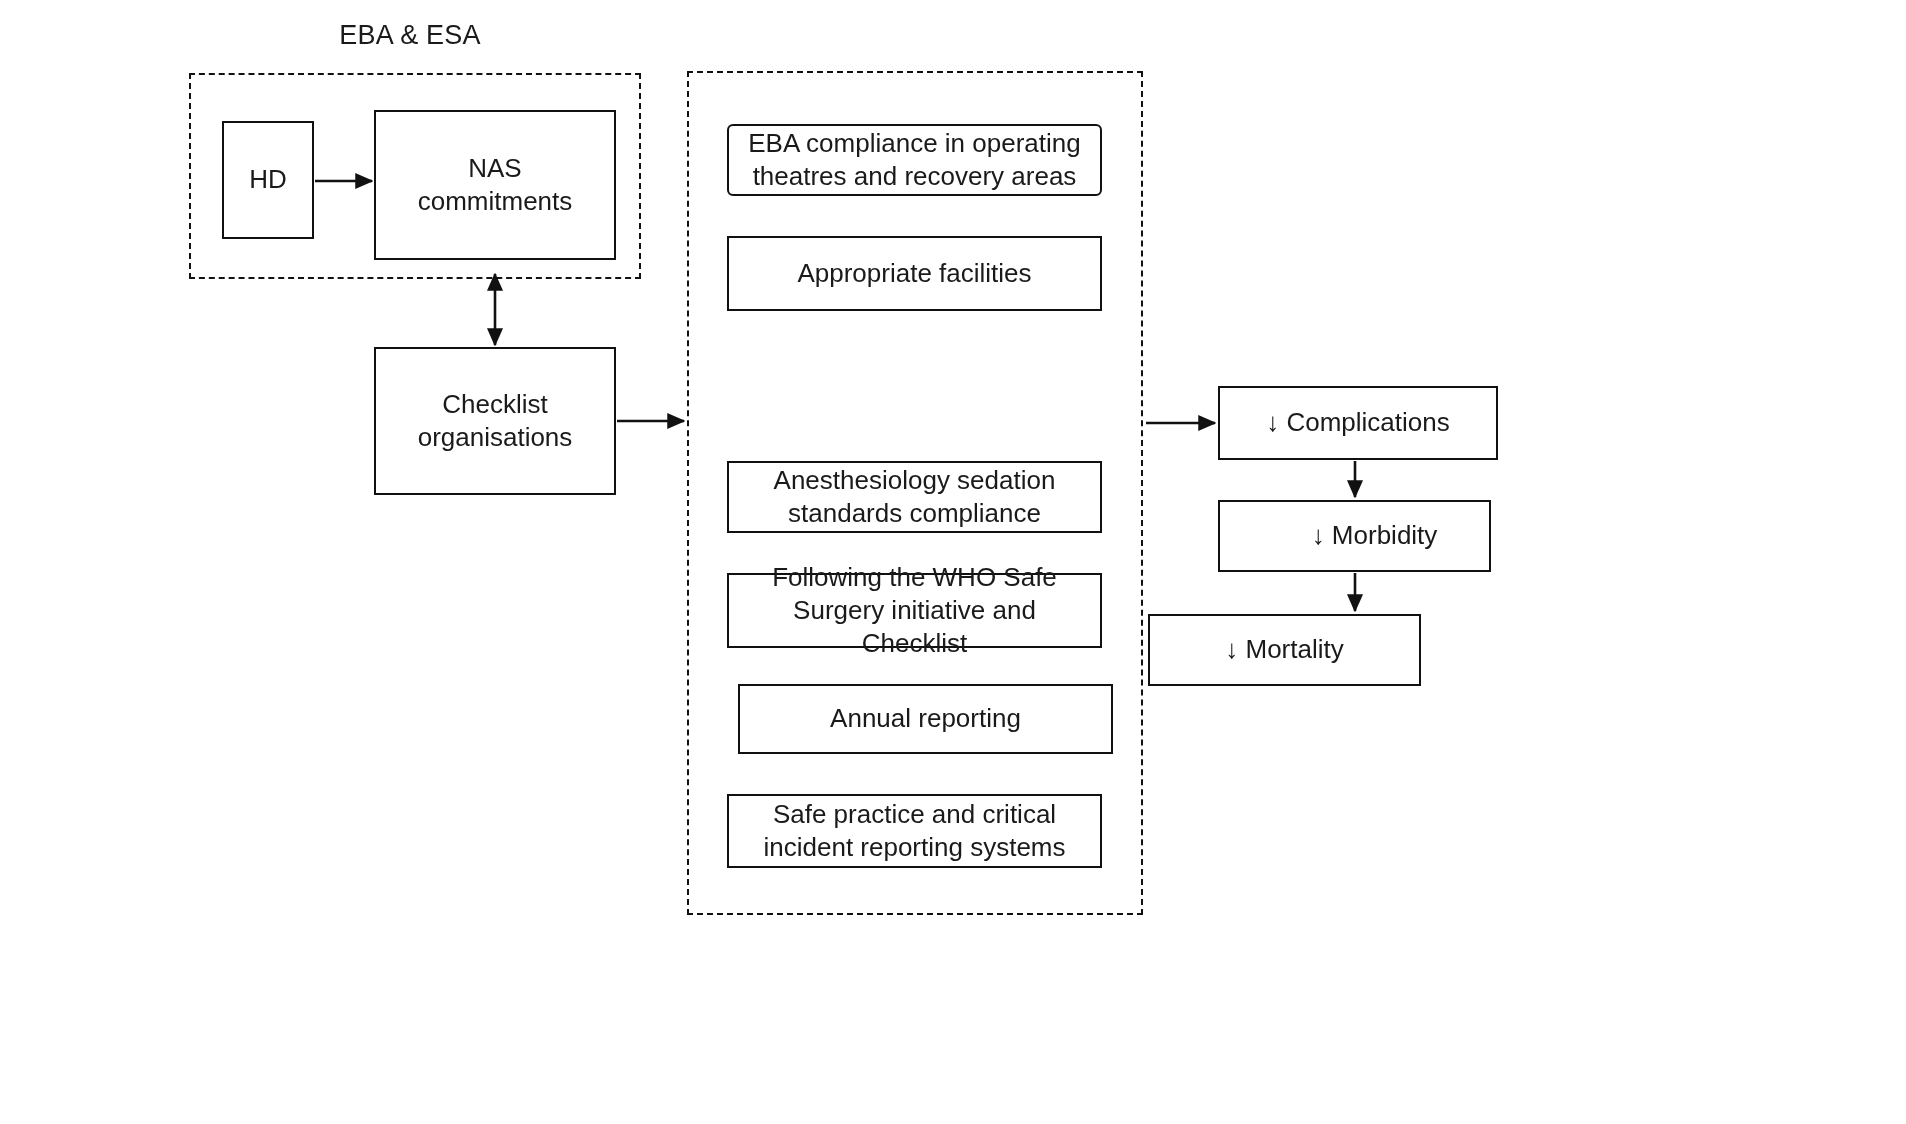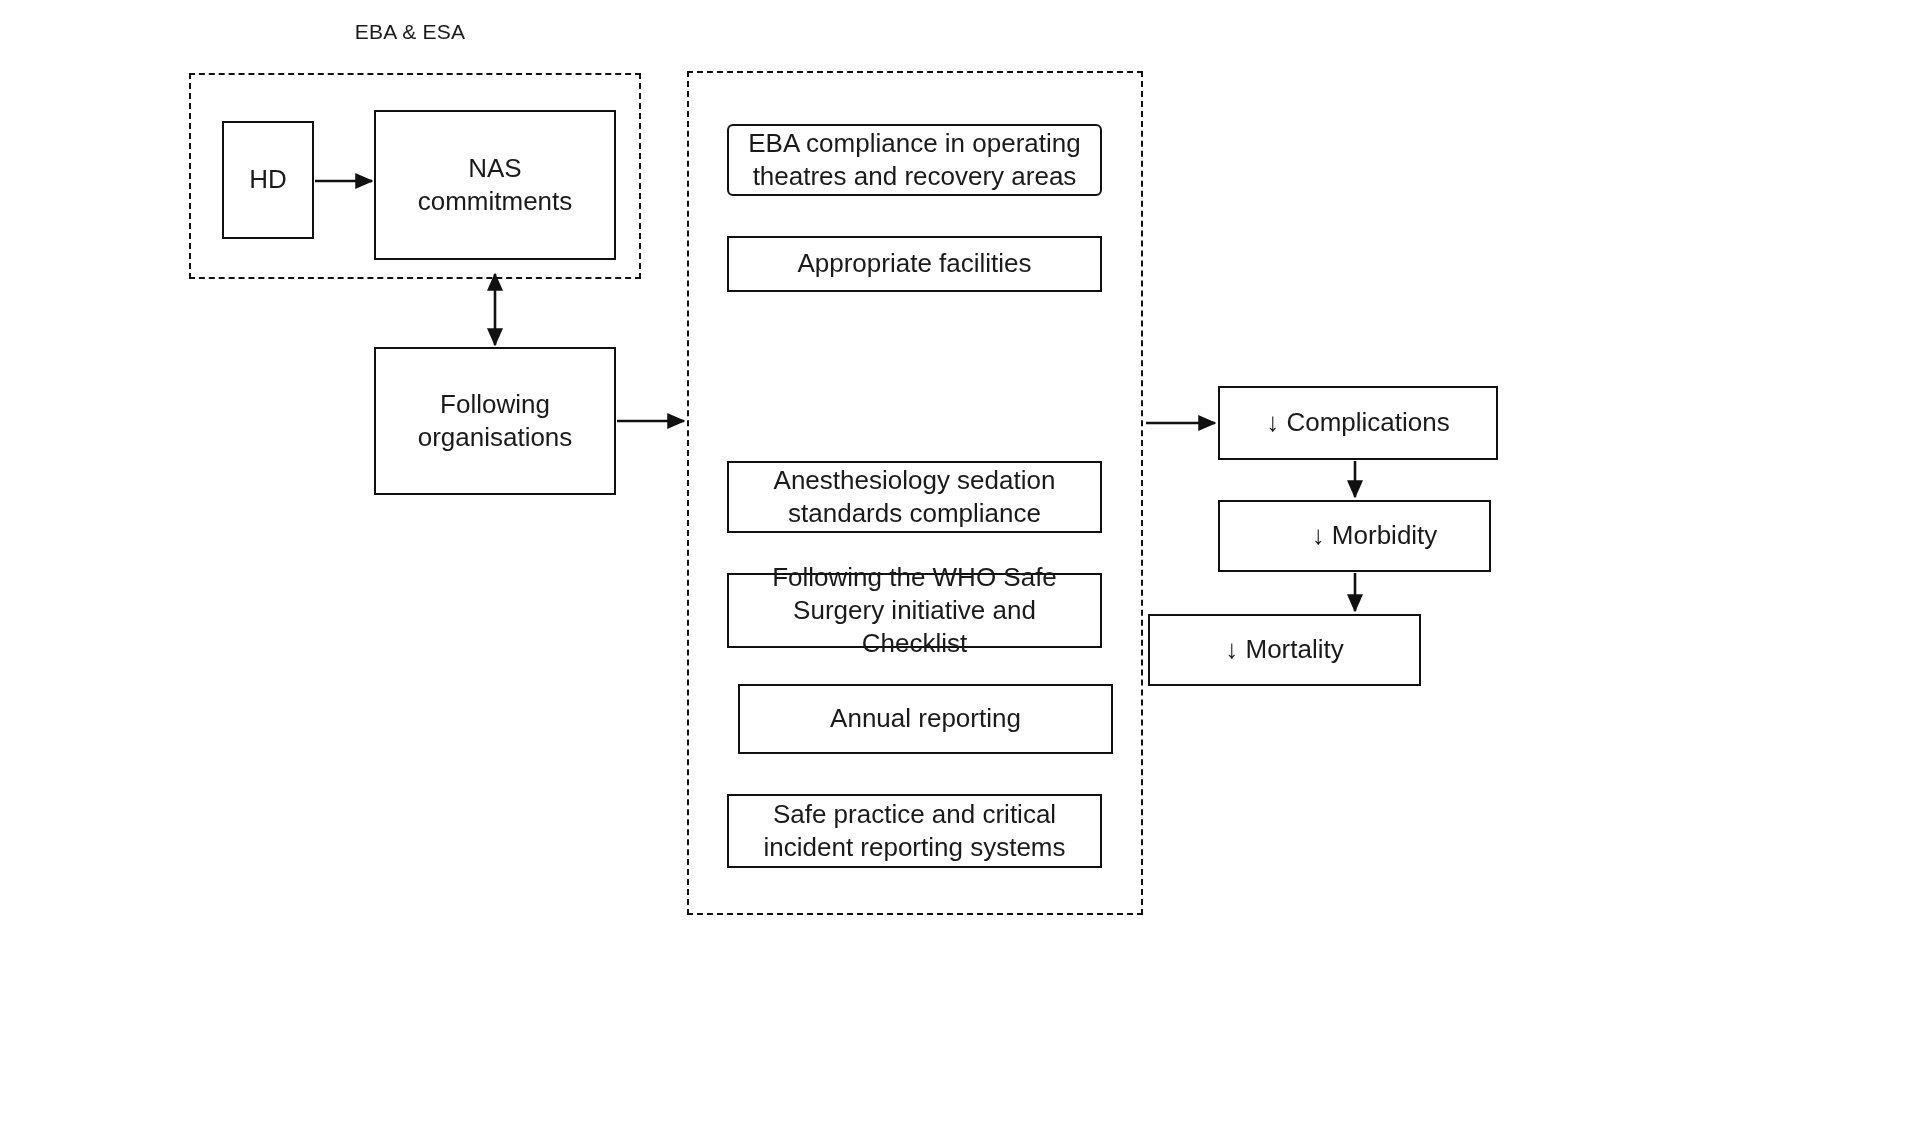--- a/index.html
+++ b/index.html
@@ -13,21 +13,21 @@
   }
   #canvas {
     position: relative;
     width: 1906px;
     height: 1124px;
     background: #ffffff;
     overflow: hidden;
   }
   .grp-title {
     position: absolute;
-    font-size: 21px;
+    font-size: 27px;
     color: #1a1a1a;
     white-space: nowrap;
     letter-spacing: 0.2px;
     text-align: center;
   }
   .dashed-region {
     position: absolute;
     border: 2px dashed #111111;
     box-sizing: border-box;
     background: transparent;
@@ -65,26 +65,26 @@
 
   <div class="dashed-region" style="left:189px; top:73px; width:452px; height:206px;"></div>
 
   <div class="dashed-region" style="left:687px; top:71px; width:456px; height:844px;"></div>
 
   <div class="node" style="left:222px; top:121px; width:92px; height:118px;">HD</div>
 
   <div class="node" style="left:374px; top:110px; width:242px; height:150px; white-space:pre-line;">NAS
 commitments</div>
 
-  <div class="node" style="left:374px; top:347px; width:242px; height:148px; white-space:pre-line;">Following
+  <div class="node" style="left:374px; top:347px; width:242px; height:148px; white-space:pre-line;">Checklist
 organisations</div>
 
   <div class="node" style="left:727px; top:124px; width:375px; height:72px;border-radius:6px;">EBA compliance in operating theatres and recovery areas</div>
 
-  <div class="node" style="left:727px; top:236px; width:375px; height:56px;">Appropriate facilities</div>
+  <div class="node" style="left:727px; top:236px; width:375px; height:75px;">Appropriate facilities</div>
 
 
   <div class="node" style="left:727px; top:461px; width:375px; height:72px;">Anesthesiology sedation standards compliance</div>
 
   <div class="node" style="left:727px; top:573px; width:375px; height:75px;">Following the WHO Safe Surgery initiative and Checklist</div>
 
   <div class="node" style="left:727px; top:684px; width:375px; height:70px;margin-left:11px;">Annual reporting</div>
 
   <div class="node" style="left:727px; top:794px; width:375px; height:74px;">Safe practice and critical incident reporting systems</div>
 

